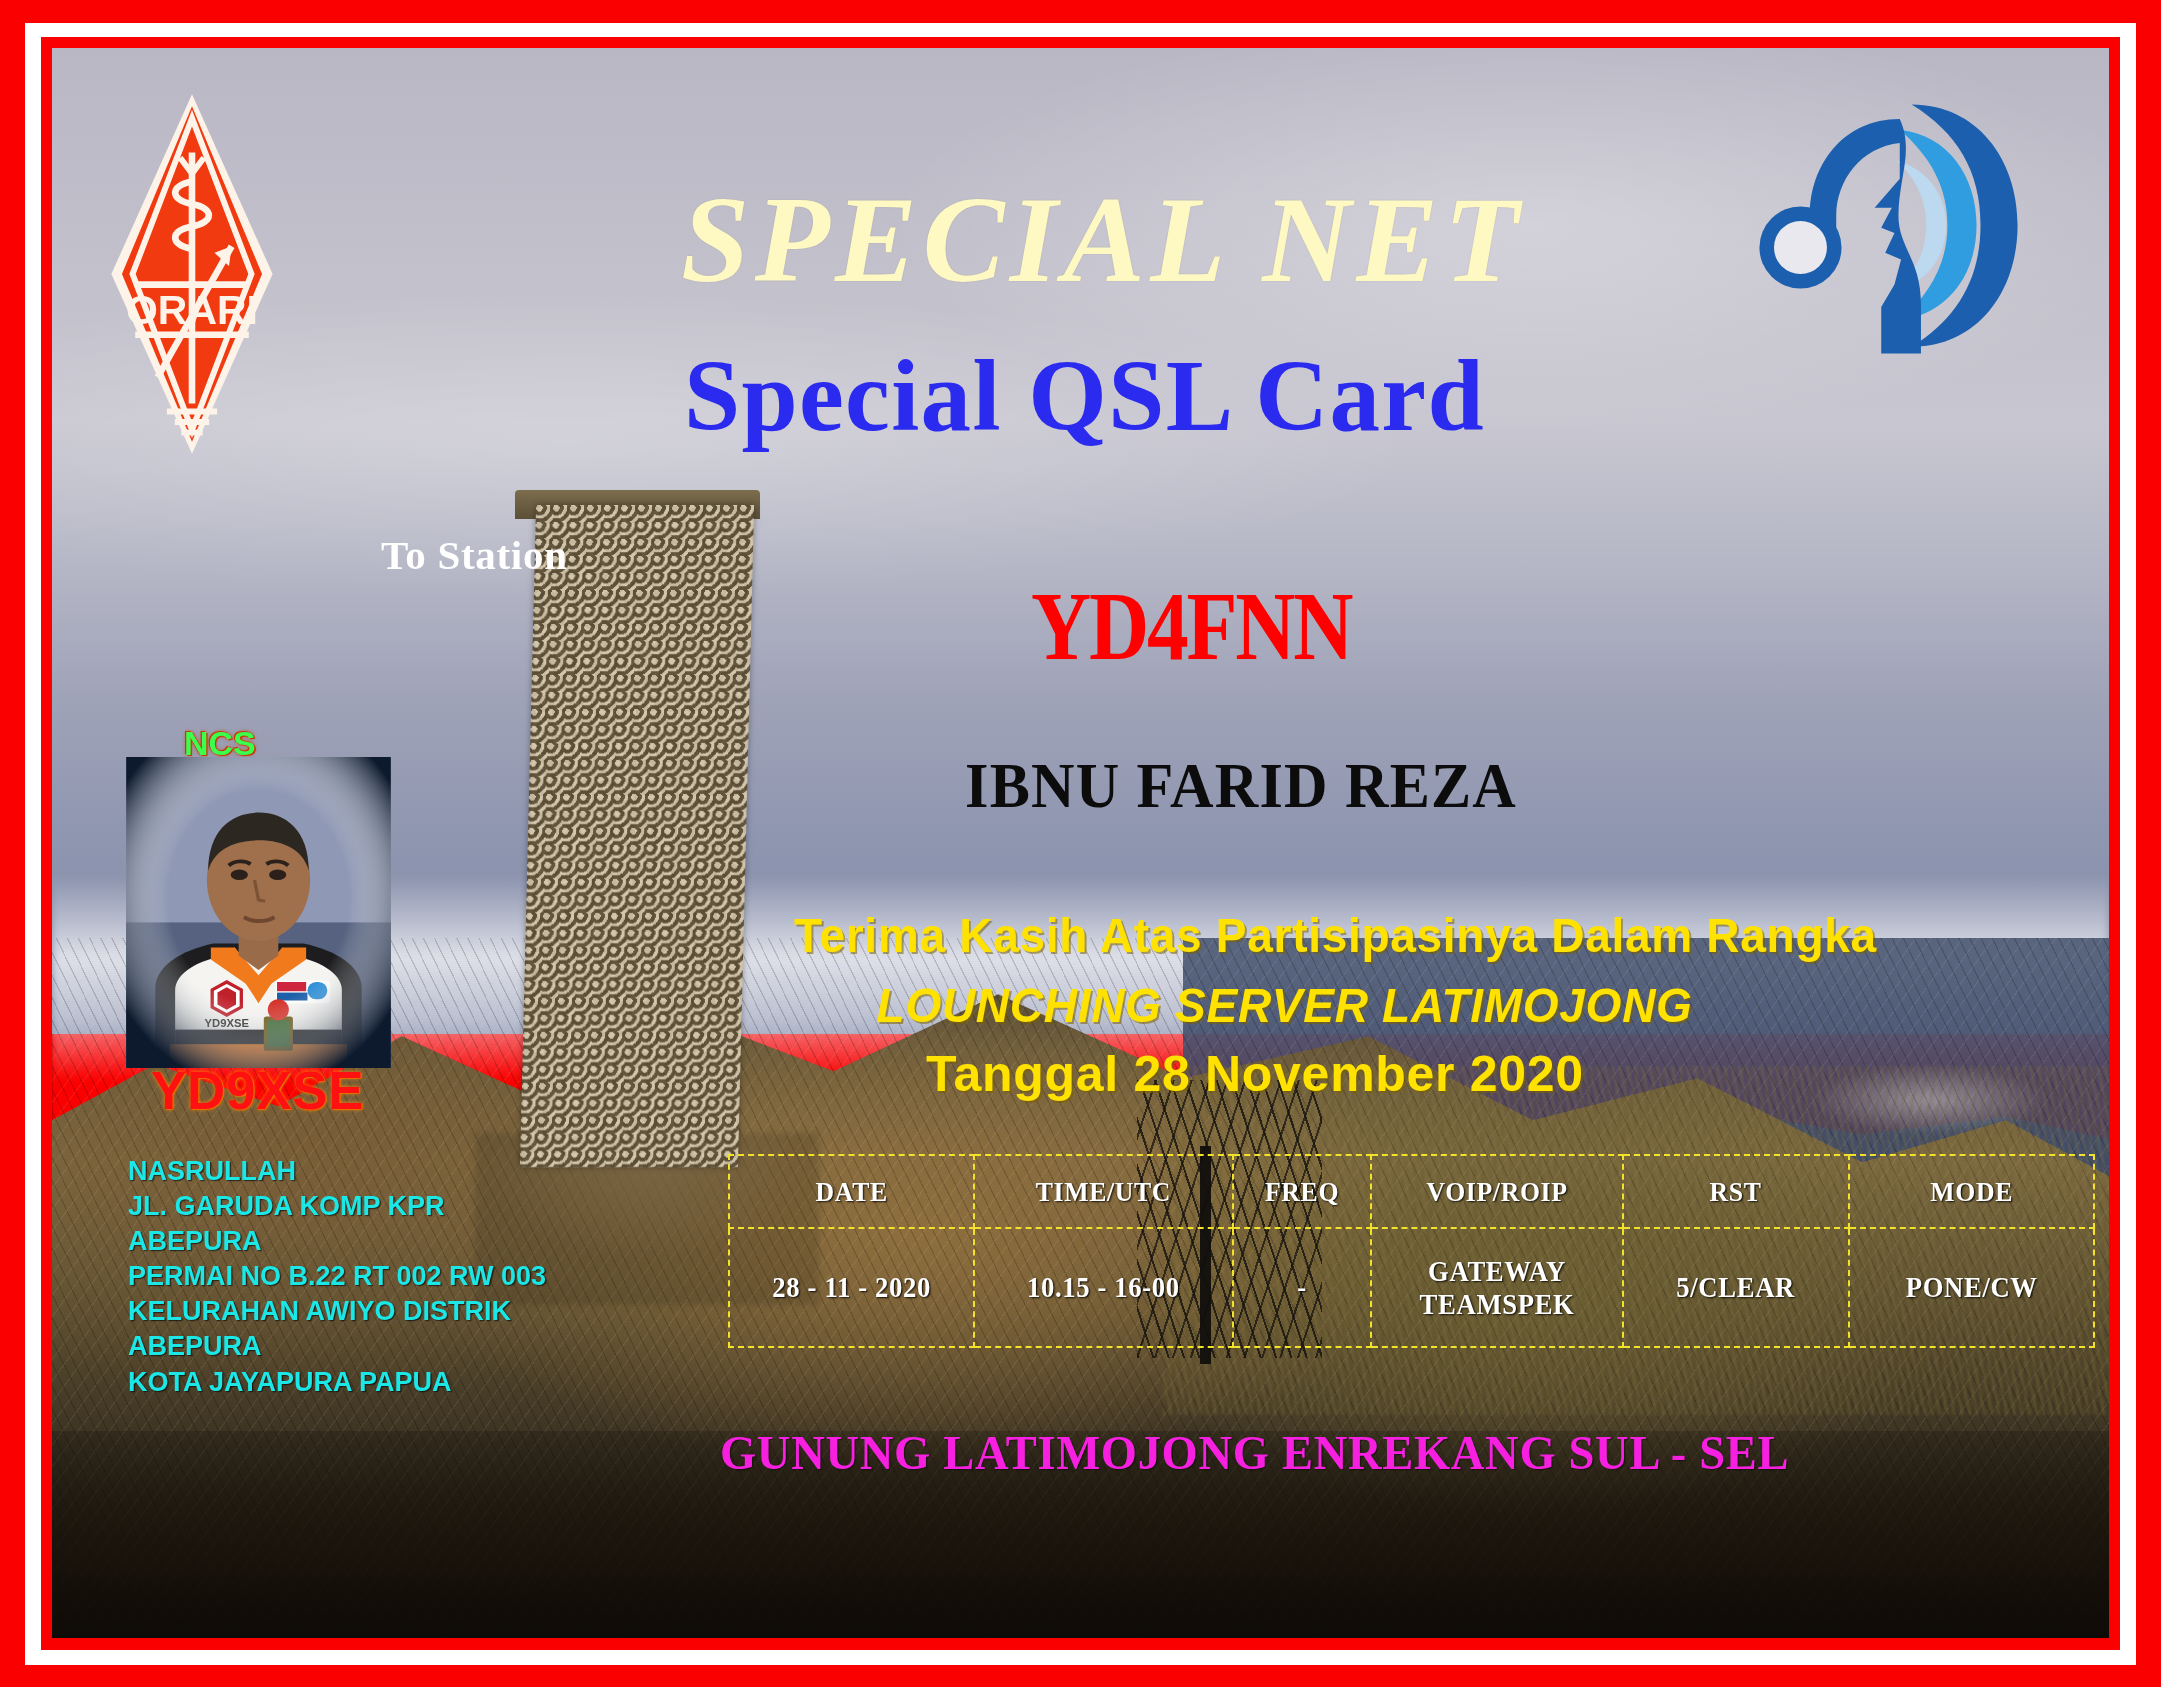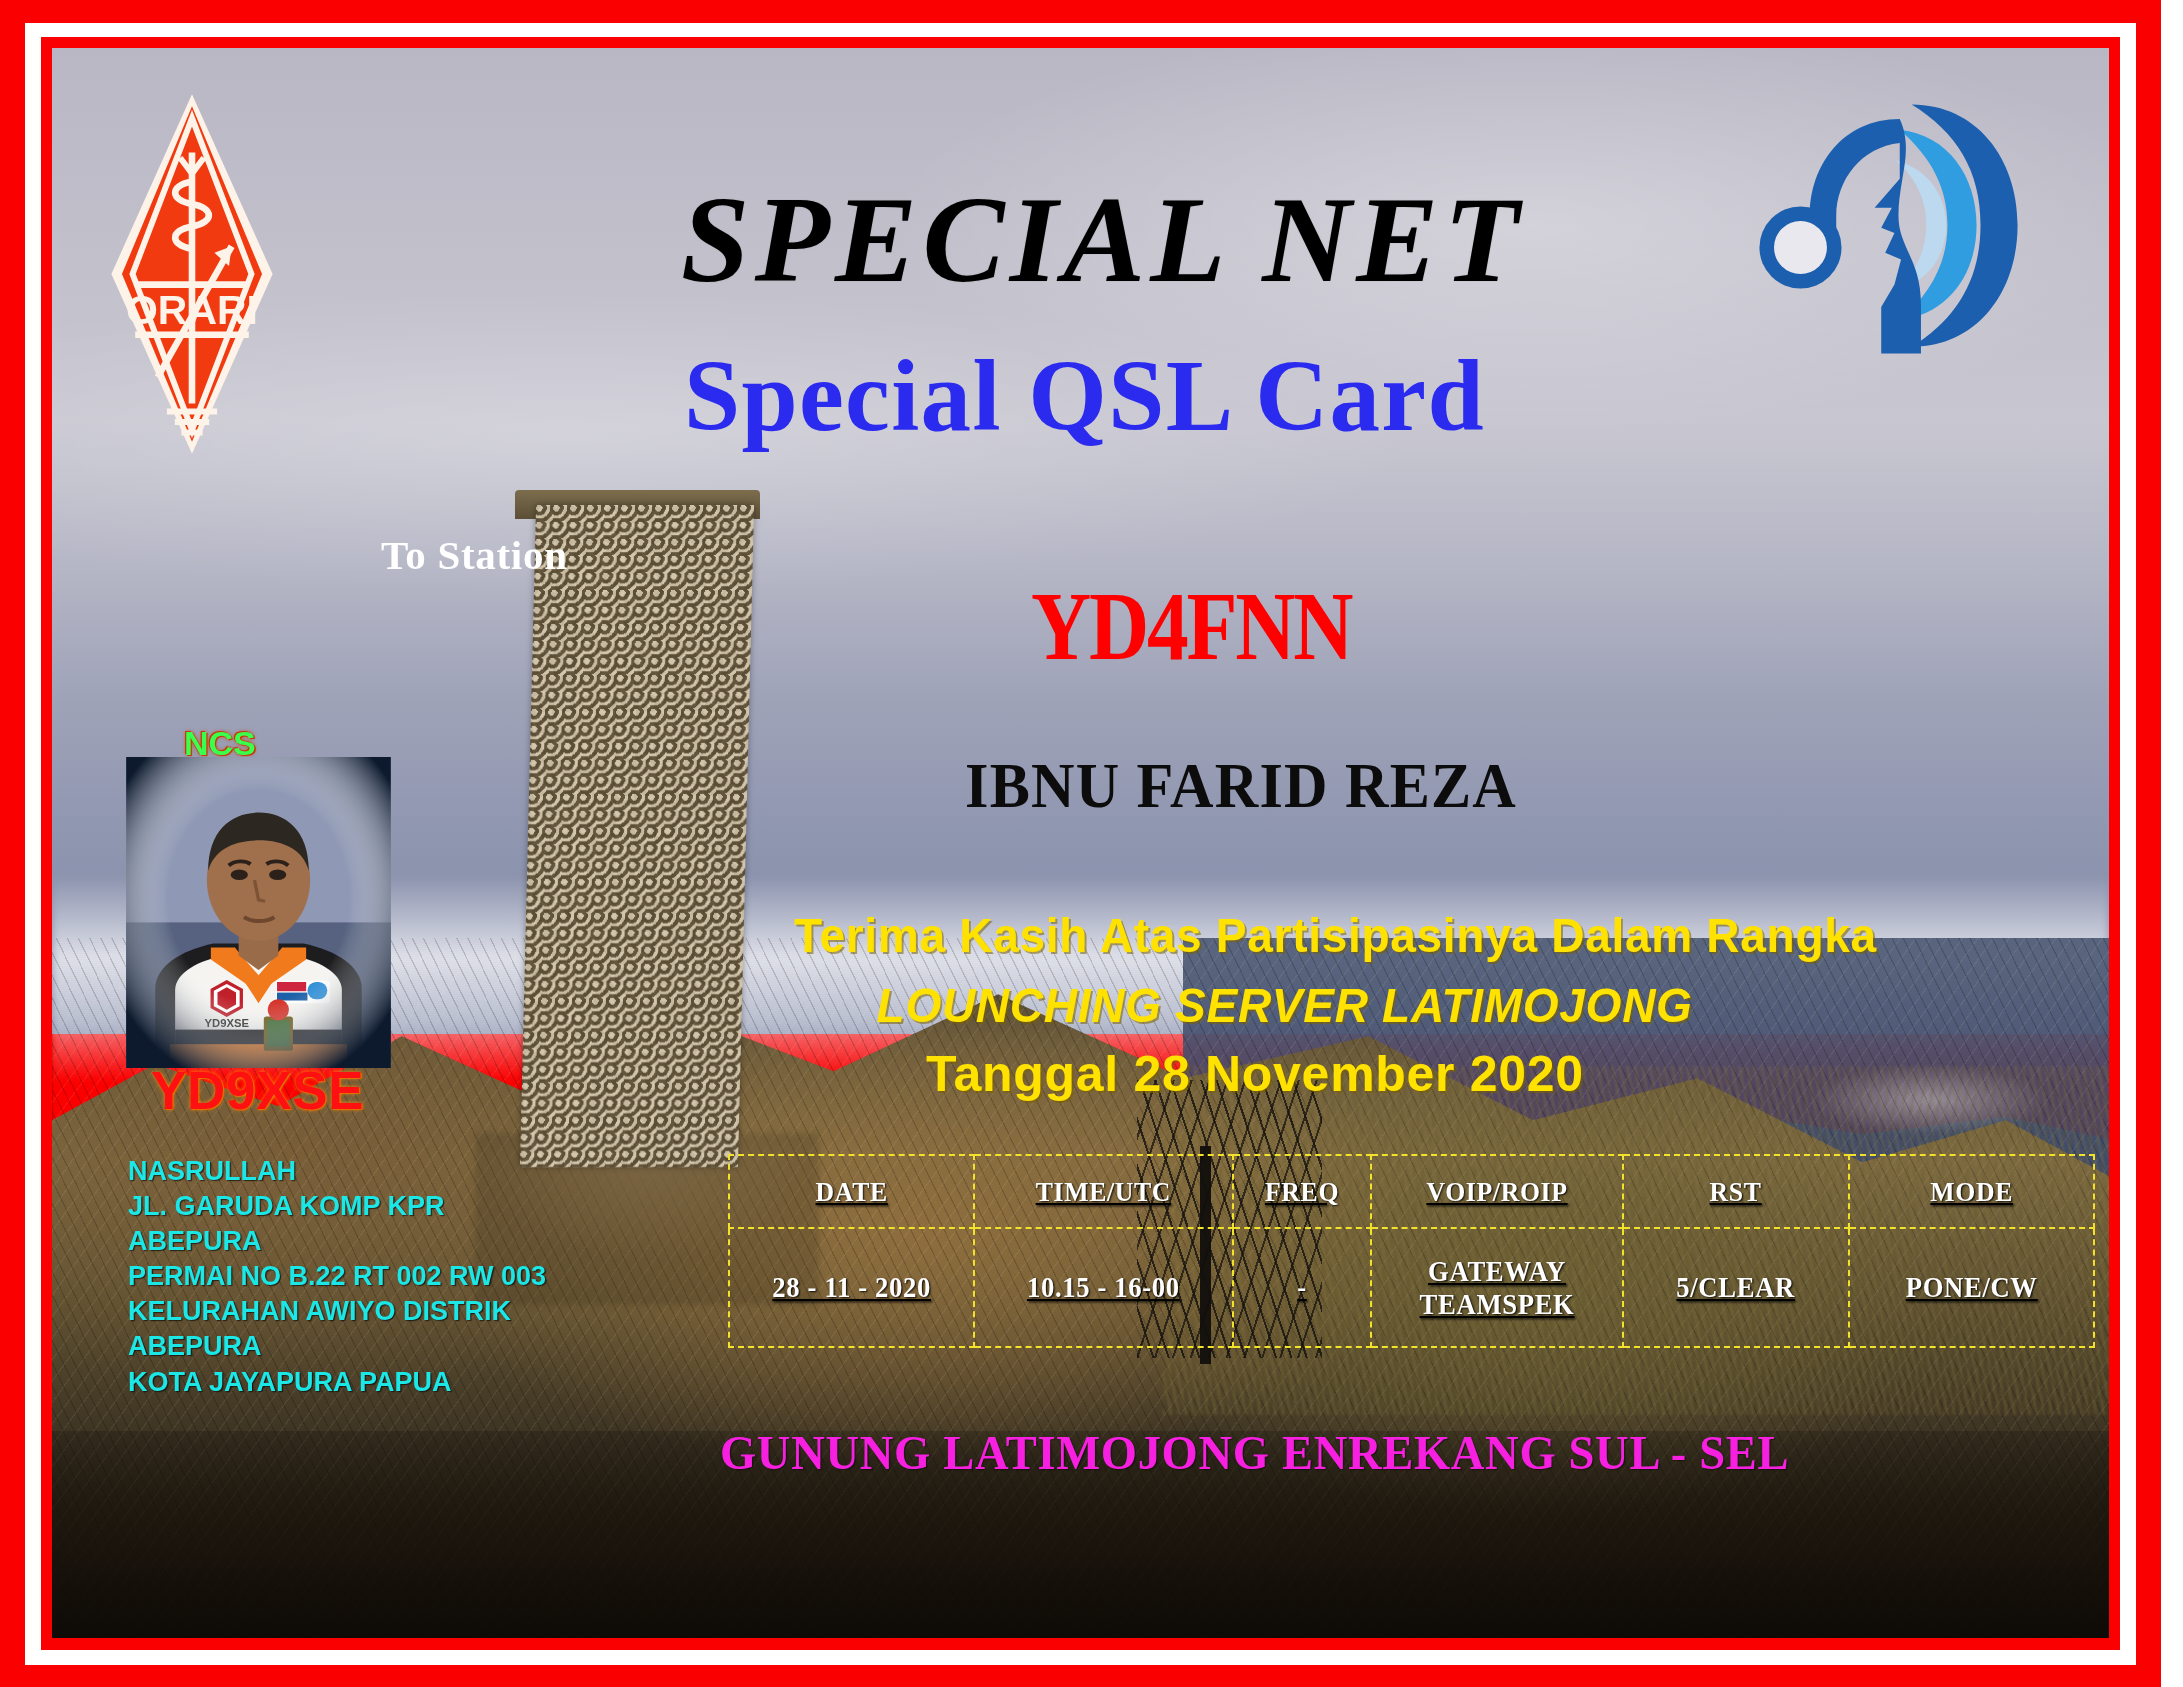--- a/index.html
+++ b/index.html
@@ -128,21 +128,21 @@
   .lay{position:absolute;}
 
   
   #orariLogo{left:54px;top:41px;width:172px;height:370px;}
   
   #headLogo{right:86px;top:38px;width:265px;height:278px;}
 
   #titleNet{
     left:0;right:0;top:130px;text-align:center;
     font-size:123px;line-height:1;font-weight:bold;font-style:italic;
-    color:#000000;letter-spacing:5.3px;
+    color:#fef9c3;letter-spacing:5.3px;
     font-family:"Liberation Serif",serif;
     text-shadow:0 0 1.3px rgba(0,0,0,.18);
     padding-left:44px;
   }
   #titleQsl{
     left:0;right:0;top:298px;text-align:center;
     font-size:101px;line-height:1;font-weight:bold;
     color:#2b2bf0;letter-spacing:1.3px;
     font-family:"Liberation Serif",serif;
     padding-left:8px;
@@ -202,21 +202,21 @@
     font-size:27px;font-weight:bold;color:#1be7e7;line-height:1.30;
     text-shadow:1.3px 1.3px 1.3px rgba(0,0,0,.65);
   }
   #addrBlock div{white-space:nowrap;}
 
   
   #qsoTable{
     left:676px;top:1106px;width:1367px;height:184px;
     border-collapse:collapse;
   }
-  #qsoTable table{border-collapse:collapse;width:100%;height:100%;table-layout:fixed;text-decoration:underline;}
+  #qsoTable table{border-collapse:collapse;width:100%;height:100%;table-layout:fixed;}
   #qsoTable td,#qsoTable th{
     border:2px dashed #f2e32a;
     color:#ffffff;text-align:center;vertical-align:middle;
     font-family:"Liberation Serif",serif;font-weight:bold;
     text-shadow:1.3px 1.3px 2px rgba(0,0,0,.85);
   }
   #qsoTable th{font-size:28px;height:69px;letter-spacing:0.7px;
     transform:scaleX(.92);}
   #qsoTable td{font-size:29px;height:115px;letter-spacing:0.7px;
     transform:scaleX(.92);}

